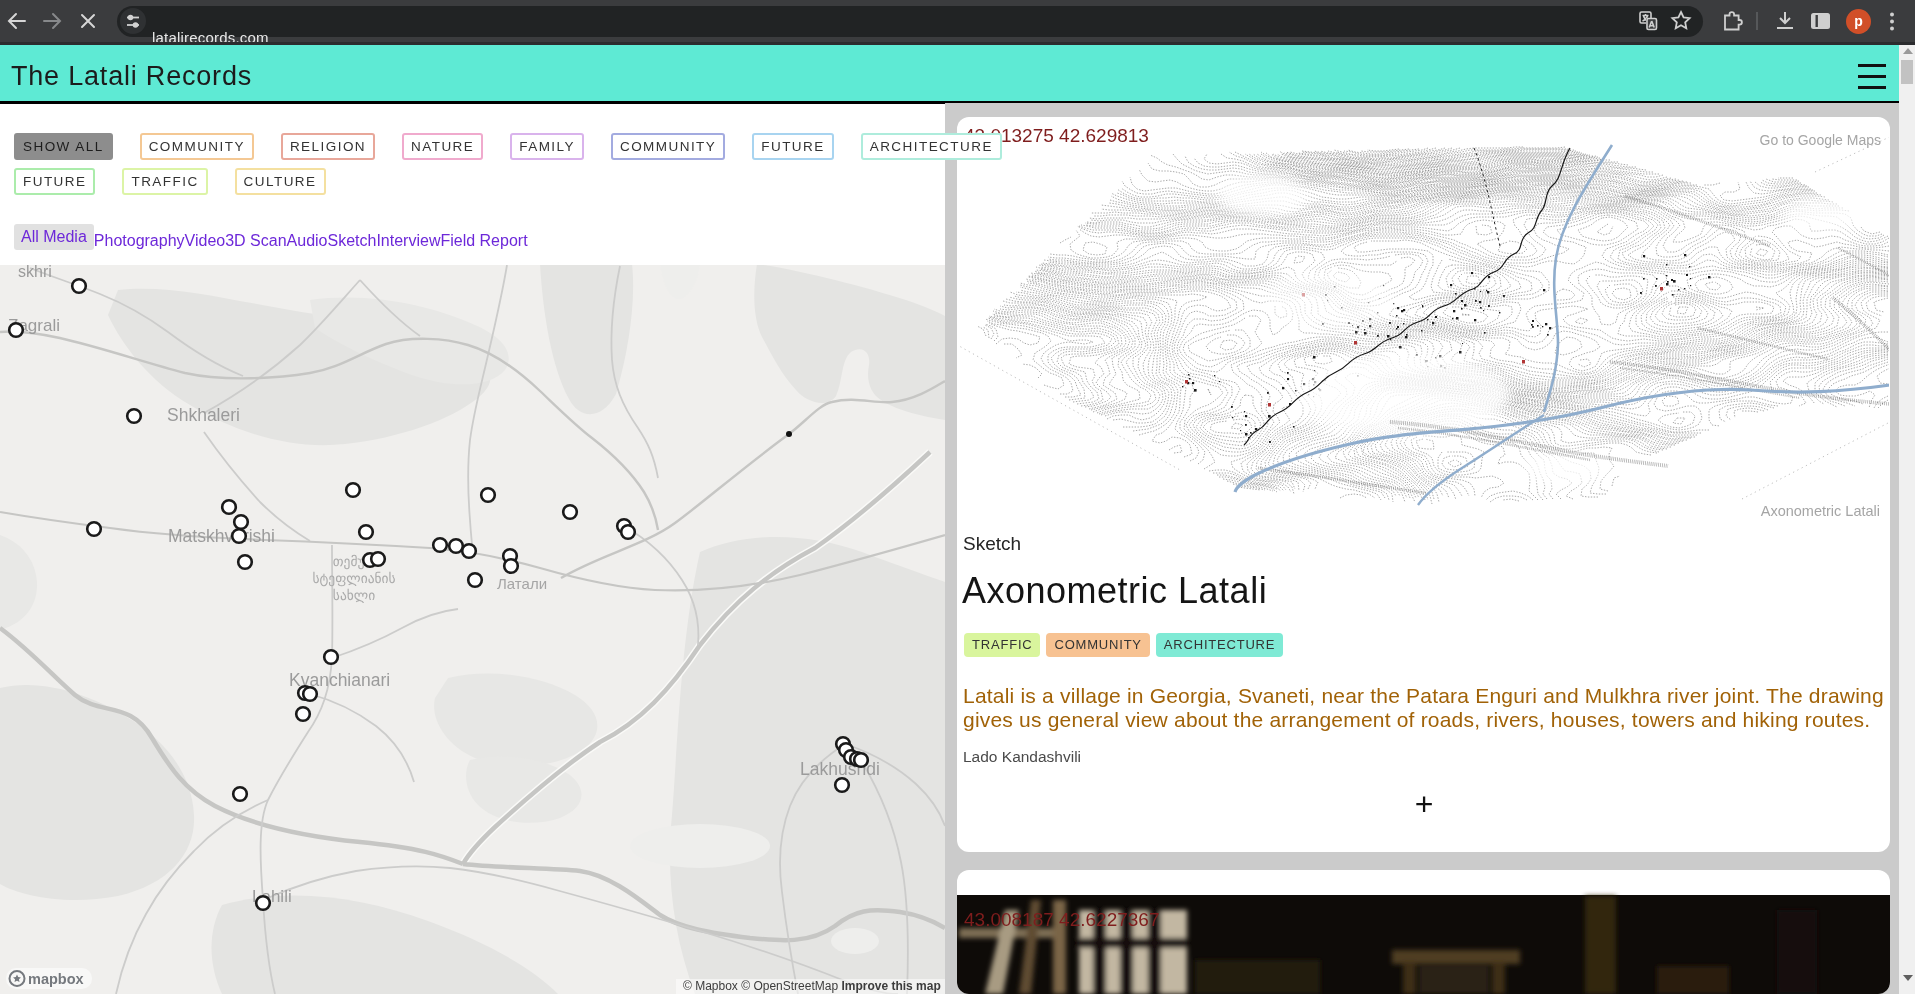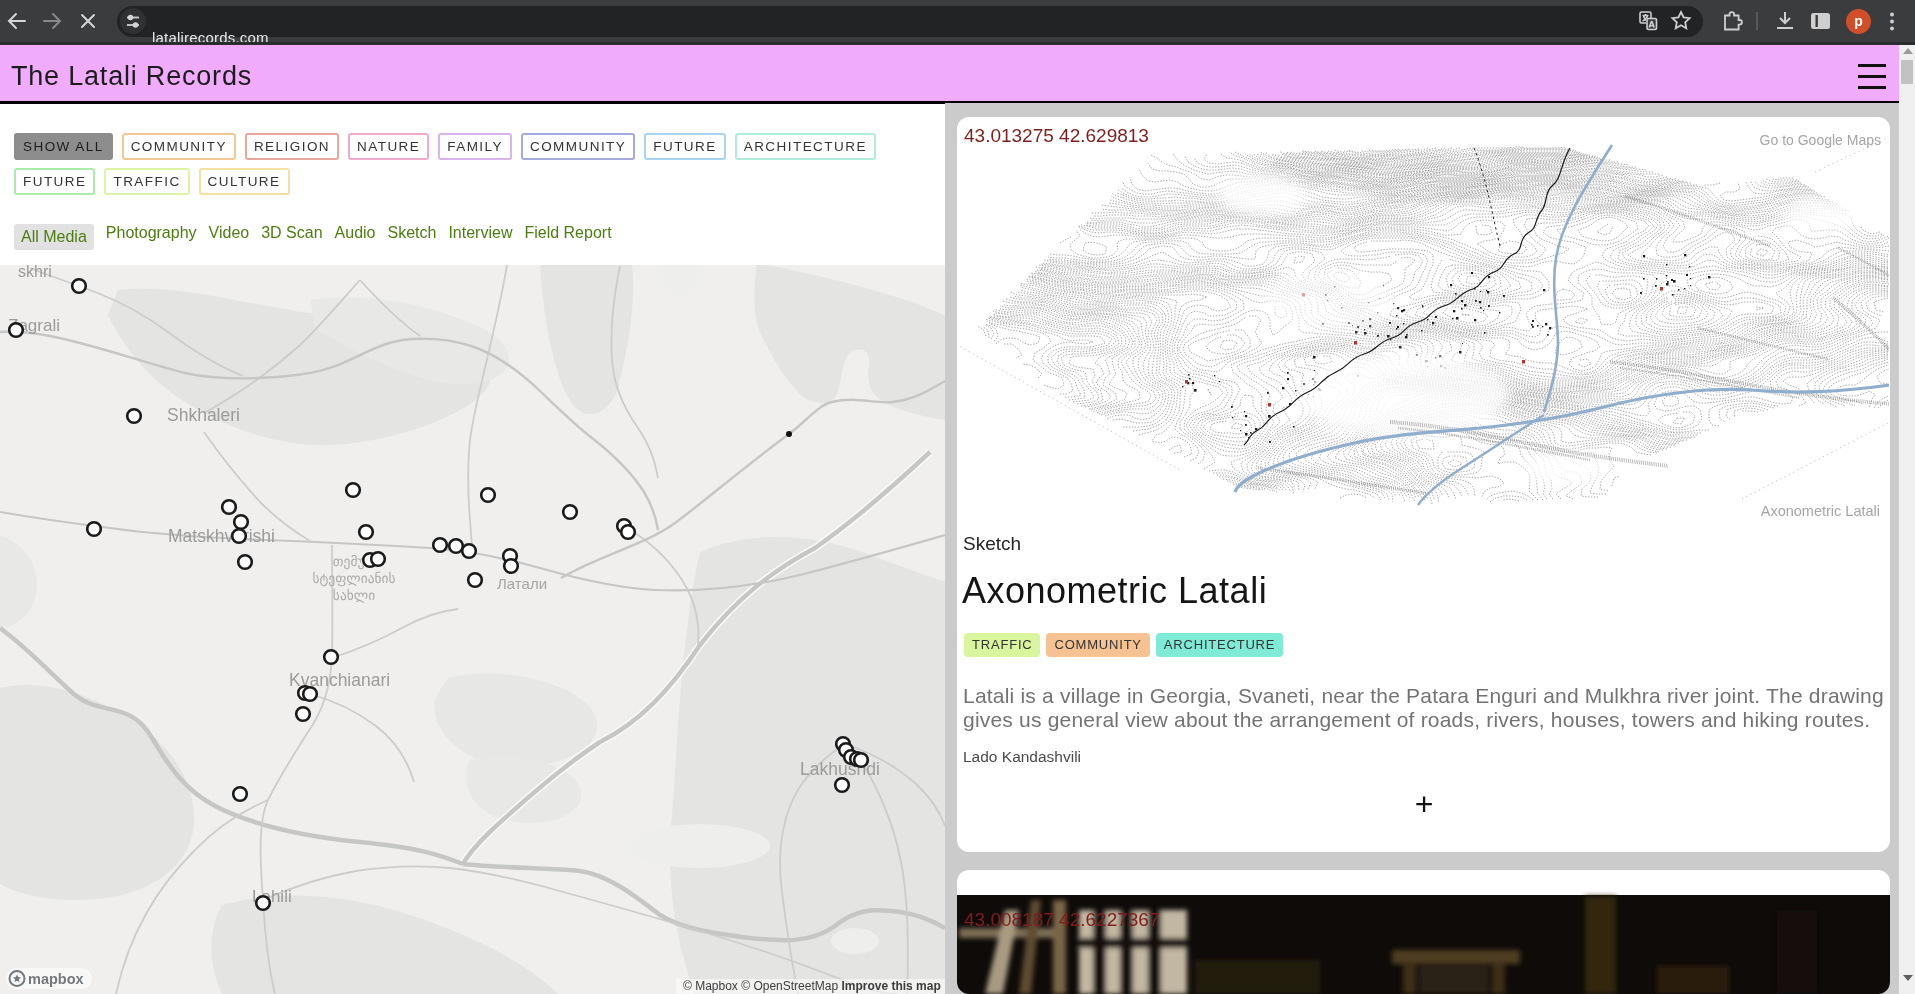--- a/index.html
+++ b/index.html
@@ -4,44 +4,44 @@
 *{margin:0;padding:0;box-sizing:border-box}
 html,body{width:1915px;height:994px;overflow:hidden;font-family:"Liberation Sans",sans-serif;background:#fff}
 #stage{position:absolute;left:0;top:0;width:1915px;height:994px;overflow:hidden}
 
 #toolbar{position:absolute;left:0;top:0;width:1915px;height:45px;background:#3b3c3e;border-bottom:0}
 #pill{position:absolute;left:117px;top:6px;width:1586px;height:31px;border-radius:16px;background:#212324}
 #url{position:absolute;left:152px;top:29px;font-size:15px;color:#e8e8e8;letter-spacing:.2px}
 #avatar{position:absolute;left:1846px;top:9px;width:25px;height:25px;border-radius:50%;background:#d14f28;color:#fff;font-size:14px;text-align:center;line-height:24px;font-weight:700}
 
 #toolbar:after{content:'';position:absolute;left:0;top:42px;width:1915px;height:3px;background:#2b2c2e}
-#hdr{position:absolute;left:0;top:45px;width:1915px;height:59px;background:#f0abfc;border-bottom:3px solid #000}
+#hdr{position:absolute;left:0;top:45px;width:1915px;height:59px;background:#5eead4;border-bottom:3px solid #000}
 #hdr h1{position:absolute;left:11px;top:16px;font-size:27px;font-weight:500;color:#1c1c1c;letter-spacing:.8px}
 #burger{position:absolute;left:1858px;top:19px;width:28px}
 #burger div{height:3px;background:#111;margin-bottom:8px}
 
 #lpanel{position:absolute;left:0;top:106px;width:945px;height:888px;background:#fff}
-.frow{display:flex;gap:9px;margin-left:14px}
+.frow{display:flex;gap:27px;margin-left:14px}
 .fbtn{font-family:"Liberation Sans",sans-serif;border:2px solid #ccc;border-radius:3px;background:#fff;color:#333;font-size:13.5px;letter-spacing:1.45px;padding:4px 7px;height:27px;white-space:nowrap}
 .fbtn.act{background:#8d8d8d;border-color:#8d8d8d;color:#1d1d1d}
-#mrow{display:flex;gap:12px;margin-left:14px;margin-top:29px;font-size:16px;color:#4d7c0f;align-items:flex-start}
+#mrow{display:flex;gap:0;margin-left:14px;margin-top:29px;font-size:16px;color:#6d28d9;align-items:flex-end}
 #mrow .mact{background:#e1e1e1;border-radius:3px;padding:4px 7px}
 #mapwrap{position:absolute;left:0;top:159px;width:945px;height:729px}
 
 #rbg{position:absolute;left:945px;top:103px;width:954px;height:891px;background:#cbcbcb}
 .card{position:absolute;background:#fff;border-radius:12px}
 #card1{left:957px;top:117px;width:933px;height:735px}
 #card2{left:957px;top:870px;width:933px;height:124px;overflow:hidden}
 .coords{position:absolute;font-size:19px;color:#7f1d1d}
 .glab{position:absolute;font-size:15px;color:#a5a5a5}
 #sketchlab{position:absolute;left:963px;top:533px;font-size:19px;color:#262626}
 #bigtitle{position:absolute;left:962px;top:570px;font-size:36px;color:#151515;letter-spacing:.5px;font-weight:500}
 #tagrow{position:absolute;left:964px;top:633px;display:flex;gap:6px}
 .tag{font-size:13px;letter-spacing:0.8px;color:#333;padding:4px 8px;border-radius:4px;height:24px;white-space:nowrap}
-#desc{position:absolute;left:963px;top:684px;font-size:21px;line-height:23.5px;color:#737373;letter-spacing:.2px;white-space:nowrap}
+#desc{position:absolute;left:963px;top:684px;font-size:21px;line-height:23.5px;color:#a16207;letter-spacing:.2px;white-space:nowrap}
 #author{position:absolute;left:963px;top:748px;font-size:15.5px;color:#4a4a4a}
 #plus{position:absolute;left:1406px;top:786px;width:36px;text-align:center;font-size:32px;font-weight:400;color:#111}
 
 #sbar{position:absolute;left:1899px;top:45px;width:16px;height:951px;background:#f0f0f0}
 #sthumb{position:absolute;left:1901px;top:60px;width:12px;height:24px;background:#c2c2c2}
 .sarrow{position:absolute;left:1903px;width:0;height:0;border-left:5px solid transparent;border-right:5px solid transparent}
 </style></head>
 <body>
 <div id="stage">
 <div id="toolbar">

